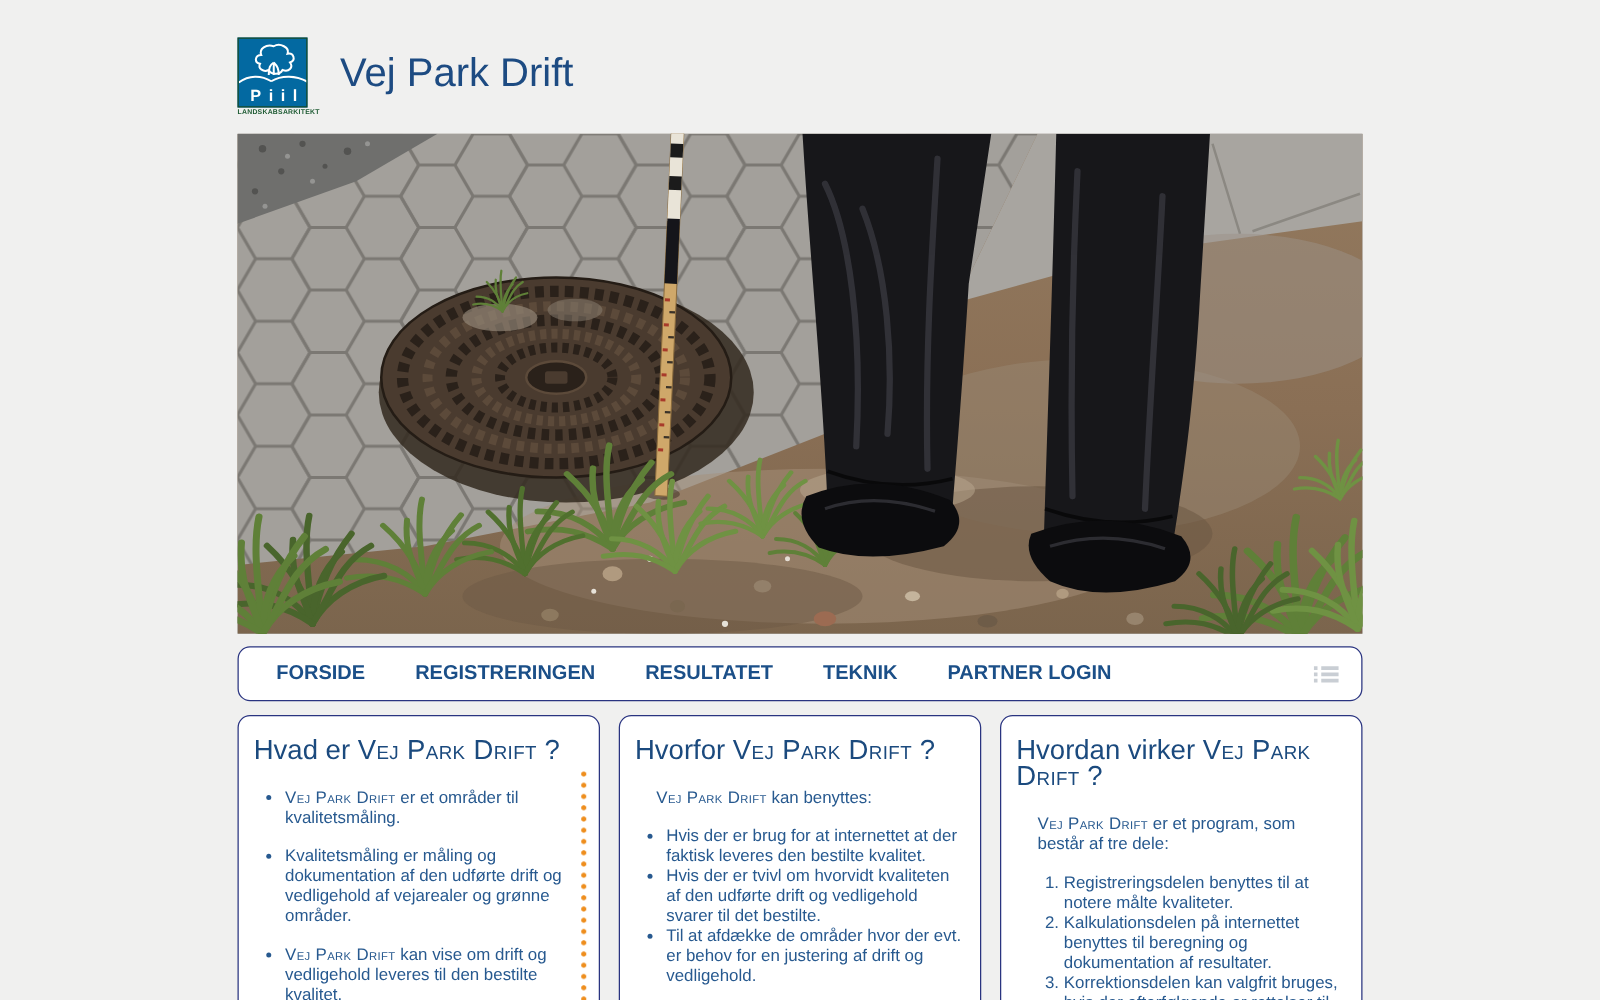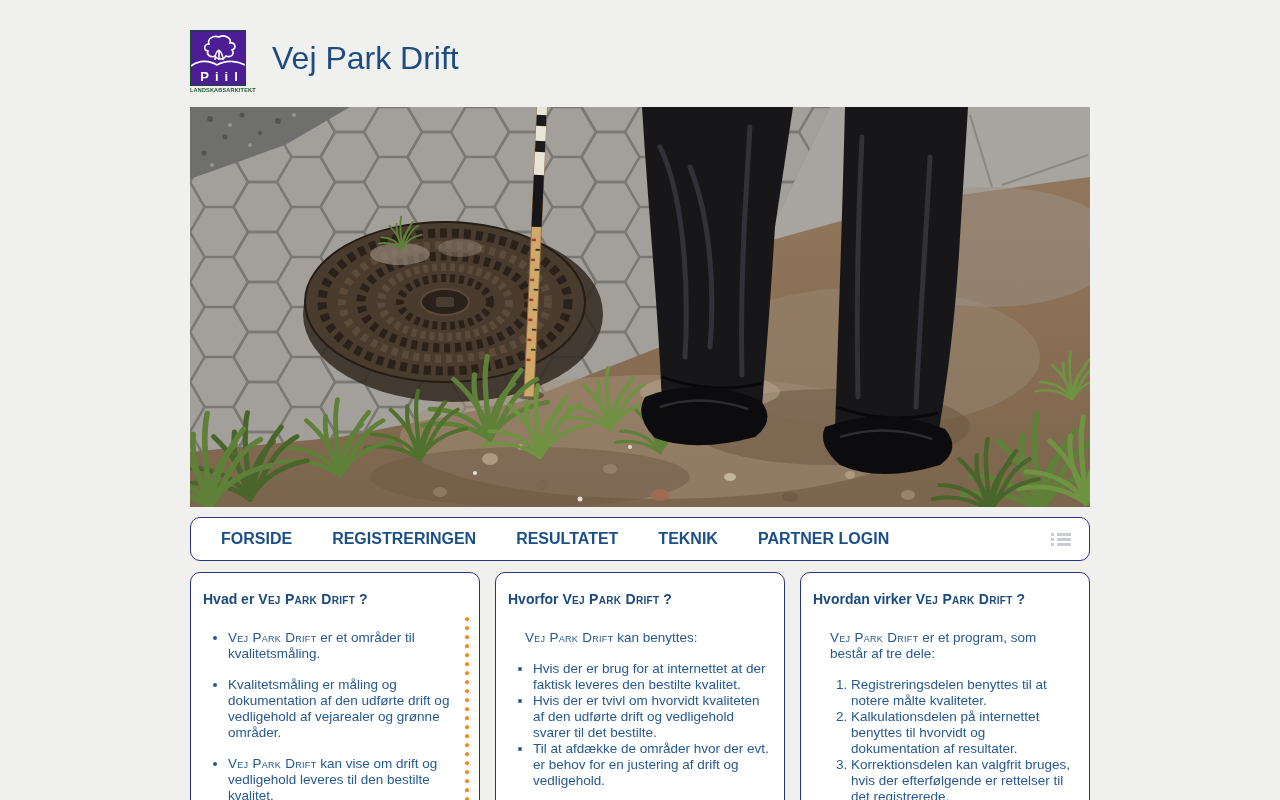--- a/index.html
+++ b/index.html
@@ -7,21 +7,21 @@
     width:1280px; height:800px; overflow:hidden;
     background:#f0f0ef;
     font-family:"Liberation Sans", sans-serif;
   }
   .content { width:900px; margin-left:190px; padding-top:30px; }
 
   
   .header { display:flex; align-items:center; }
   .logo { width:60px; cursor:pointer; }
   .logo-box {
-    width:56px; height:56px; background:#4c1d95; border:1px solid #174a28;
+    width:56px; height:56px; background:#0369a1; border:1px solid #174a28;
     box-sizing:border-box; position:relative; overflow:hidden;
   }
   .logo-tree { position:absolute; top:2px; left:0; width:56px; height:40px; }
   .logo-brand {
     position:absolute; bottom:1px; left:0; width:56px; text-align:center;
     color:#ffffff; font-weight:bold; font-size:13px; letter-spacing:6px;
     text-indent:6px;
   }
   .logo-caption {
     font-size:5.5px; font-weight:bold; color:#1e5b33; letter-spacing:0.2px;
@@ -45,21 +45,21 @@
   }
   .menu-btn { margin-left:auto; cursor:pointer; display:flex; align-items:center; }
 
   
   .cards { display:flex; gap:15px; margin-top:11px; align-items:stretch; }
   .card {
     flex:1 1 0; background:#ffffff; border:1px solid #2a3480;
     border-radius:10px; padding:10px 12px 24px; box-sizing:border-box;
     min-height:300px; position:relative; color:#27598f;
   }
-  .card h2 { font-size:14px; font-weight:bold; color:#1b4a7e; margin:6px 0 0; line-height:21px; }
+  .card h2 { font-size:22px; font-weight:normal; color:#1b4a7e; margin:6px 0 0; line-height:21px; }
   .card .intro { font-size:13.5px; line-height:16px; margin:20px 17px 0; }
   .card ul, .card ol { font-size:13.5px; line-height:16px; margin:15px 0 0; }
   .card ul { padding-left:25px; }
   .card ol { padding-left:38px; }
   .card ul.spaced { margin-top:20px; }
   .card ul.spaced li { margin-bottom:15px; }
   .brand { font-variant:small-caps; letter-spacing:0.3px; }
   .dotted-sep {
     position:absolute; top:44px; right:10px; bottom:-2px; width:4px;
     background-image:radial-gradient(circle at 2px 2.2px, #ee8e1e 1.7px, rgba(0,0,0,0) 2.3px);
@@ -290,19 +290,19 @@
         <li><span>Hvis der er tvivl om hvorvidt kvaliteten af den udførte drift og vedligehold svarer til det bestilte.</span></li>
         <li><span>Til at afdække de områder hvor der evt. er behov for en justering af drift og vedligehold.</span></li>
       </ul>
     </section>
 
     <section class="card">
       <h2><span>Hvordan virker </span><span class="brand">Vej Park Drift</span><span> ?</span></h2>
       <p class="intro"><span class="brand">Vej Park Drift</span><span> er et program, som består af tre dele:</span></p>
       <ol>
         <li><span>Registreringsdelen benyttes til at notere målte kvaliteter.</span></li>
-        <li><span>Kalkulationsdelen på internettet benyttes til hvorvidt og dokumentation af resultater.</span></li>
+        <li><span>Kalkulationsdelen på internettet benyttes til beregning og dokumentation af resultater.</span></li>
         <li><span>Korrektionsdelen kan valgfrit bruges, hvis der efterfølgende er rettelser til det registrerede.</span></li>
       </ol>
     </section>
 
   </div>
 </div>
 
 </body></html>

